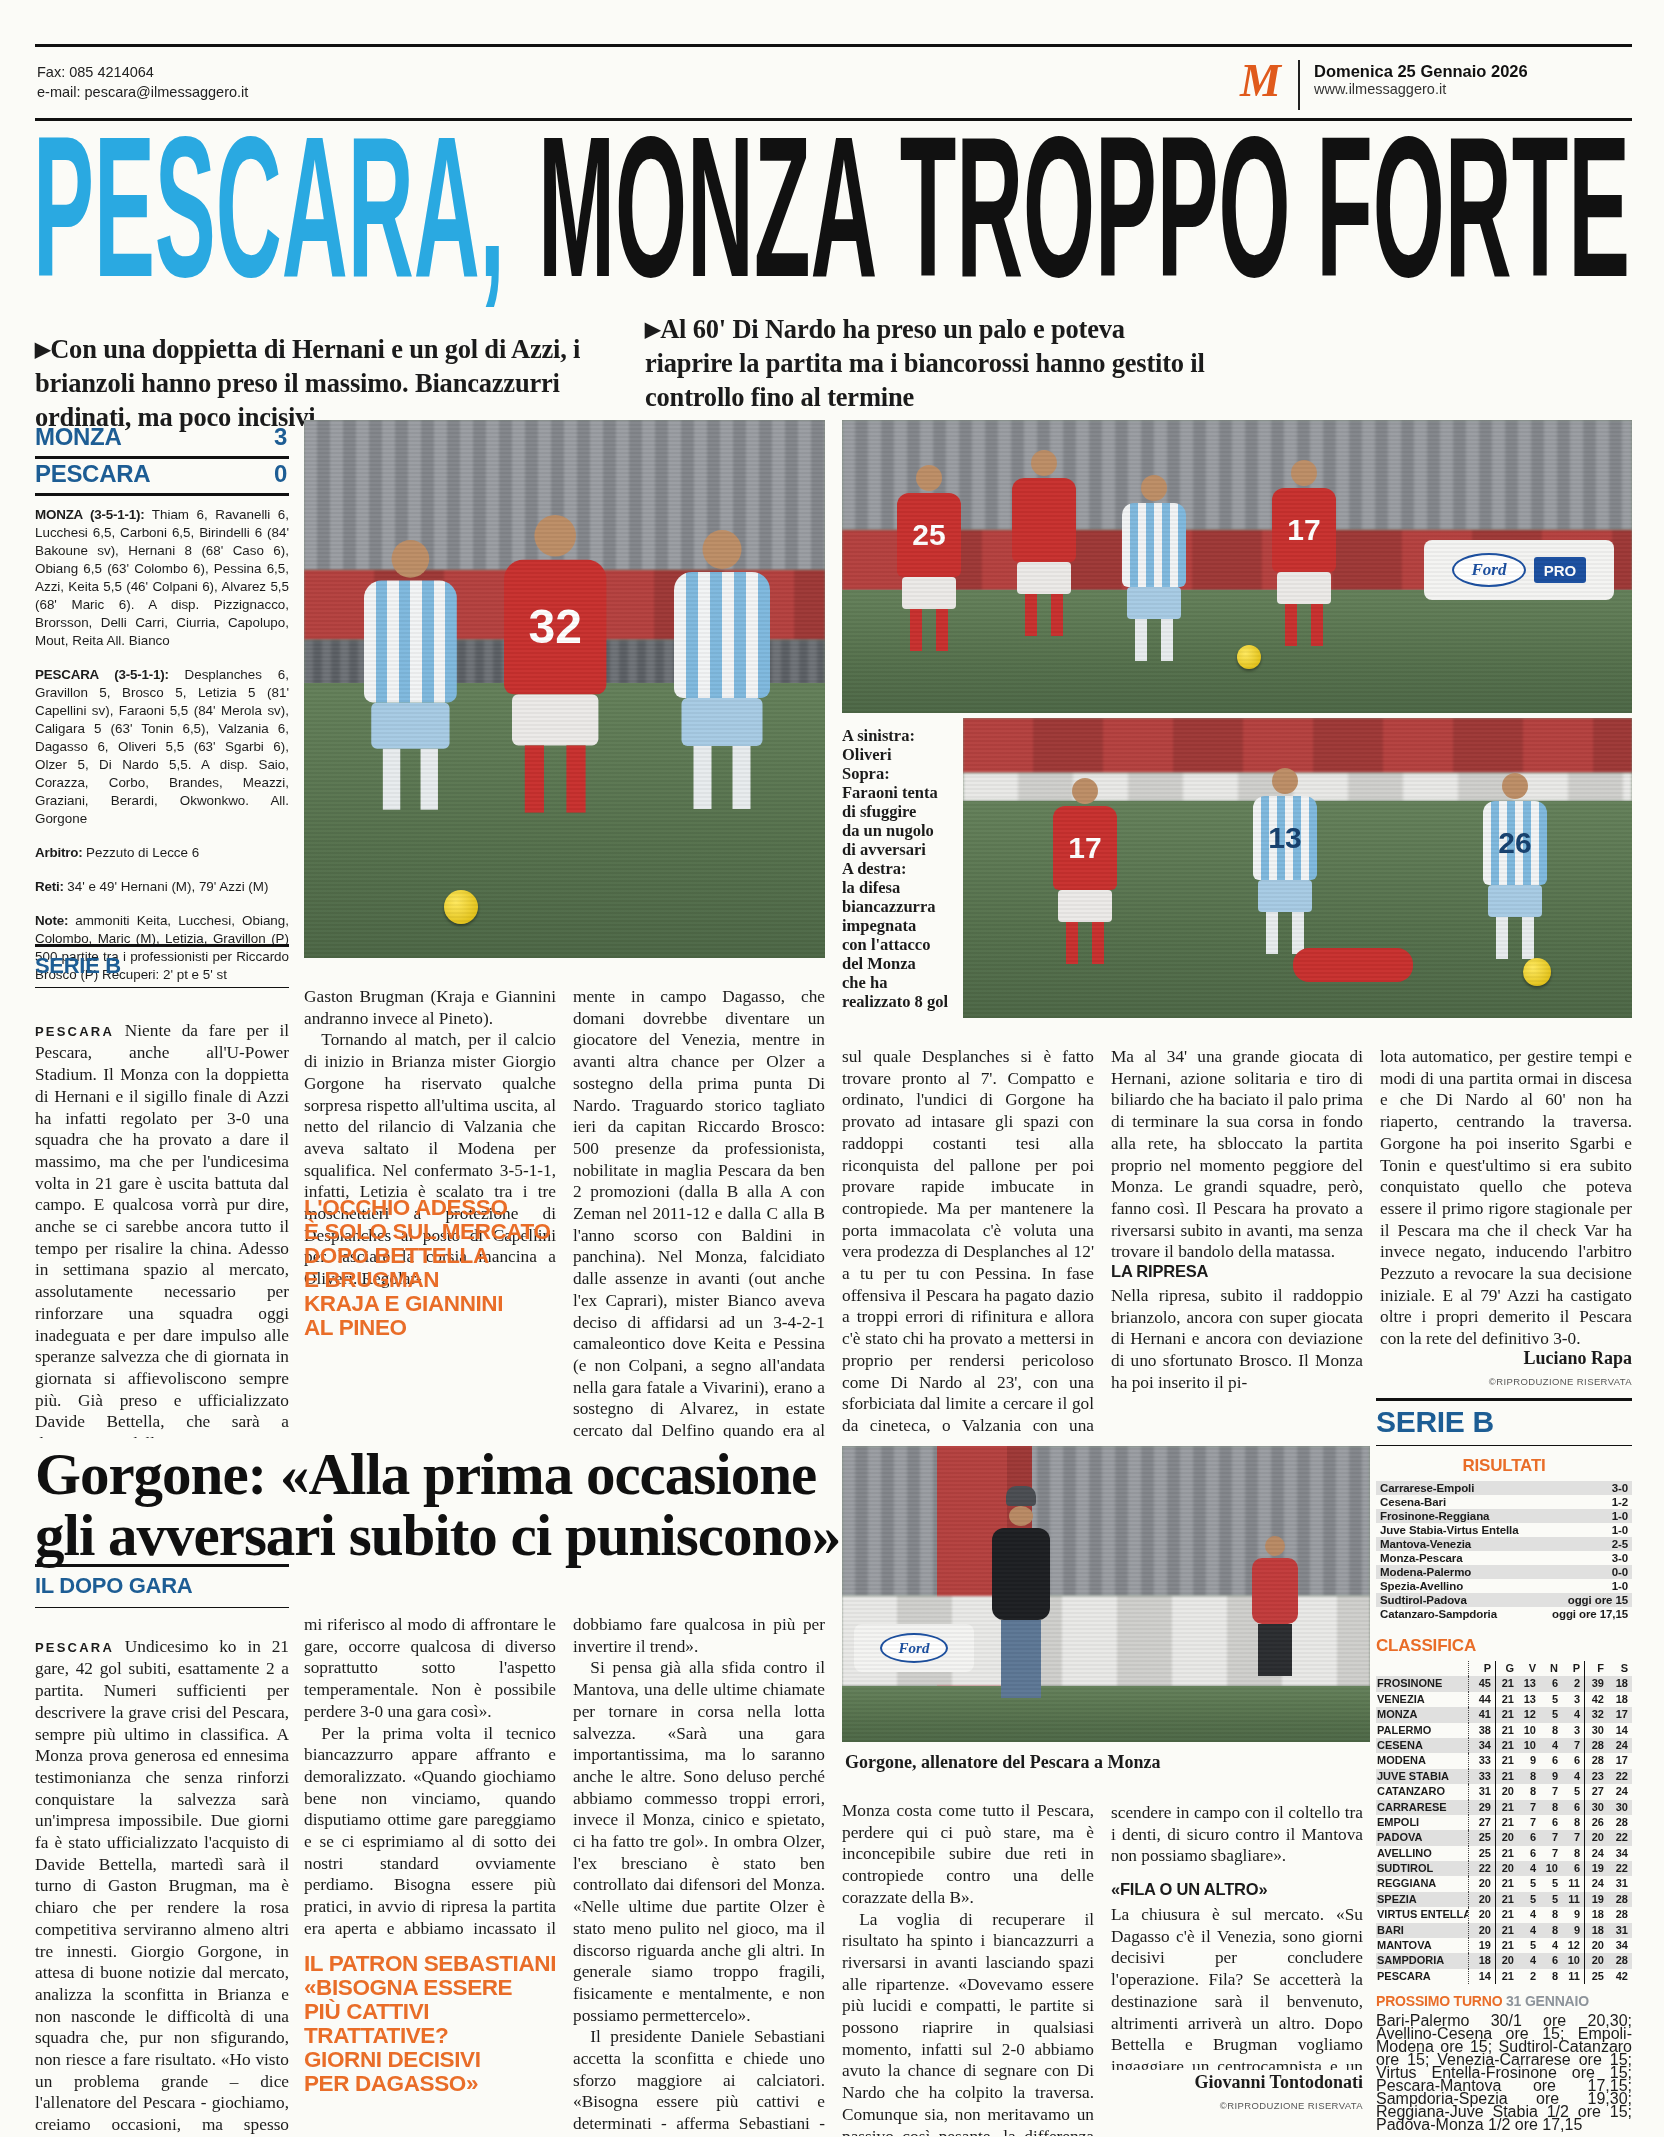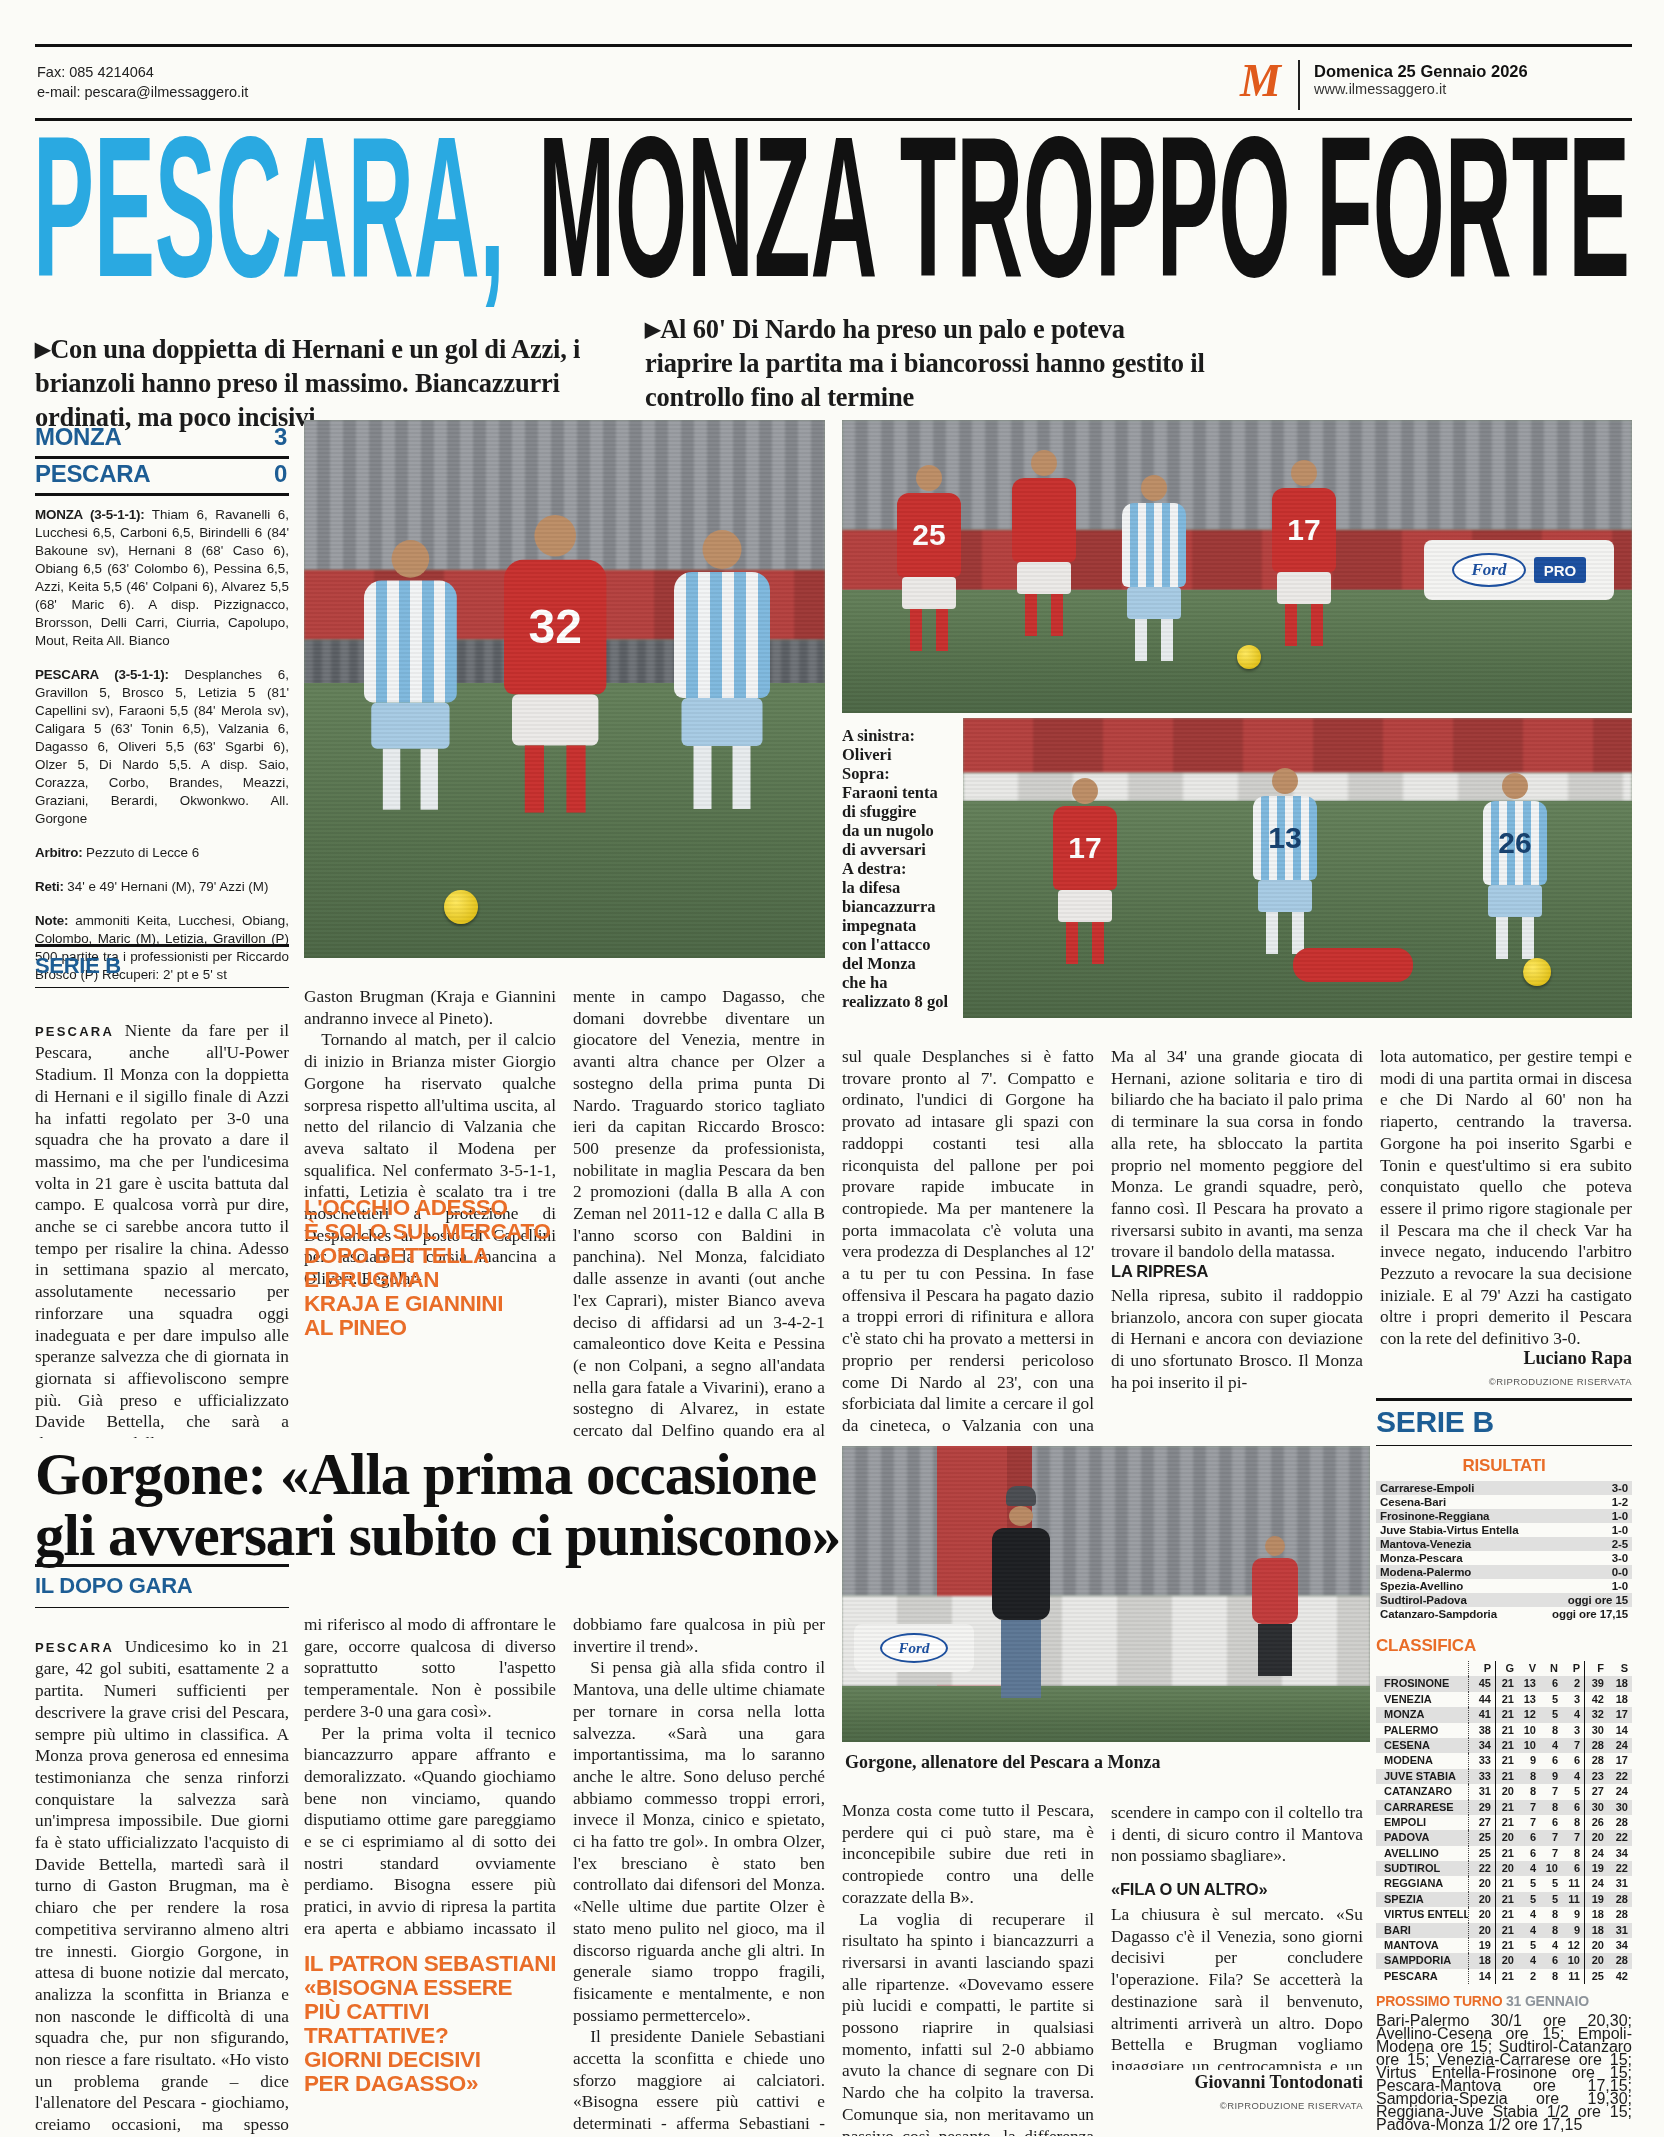--- a/index.html
+++ b/index.html
@@ -39,21 +39,21 @@
   
   .hl2{font-family:"Liberation Serif",serif;font-weight:bold;font-size:59px;line-height:61px;color:#101010;letter-spacing:-1px;}
   
   .sec-h{color:#e96d28;font-family:"Liberation Sans",sans-serif;font-weight:bold;font-size:17px;letter-spacing:-0.2px;}
   .sec-h .gray{color:#8d939a;}
   .res-row{display:flex;justify-content:space-between;font-family:"Liberation Sans",sans-serif;
            font-weight:bold;font-size:11.5px;height:14px;line-height:14px;padding:0 4px;letter-spacing:-0.1px;}
   .alt{background:#e0e0df;}
   .cl-row{display:grid;grid-template-columns:92px 28px 22px 22px 22px 22px 24px 24px;
           height:15.4px;line-height:15.4px;font-family:"Liberation Sans",sans-serif;font-weight:bold;font-size:11px;}
-  .cl-team{padding-left:8px;overflow:hidden;white-space:nowrap;}
+  .cl-team{padding-left:1px;overflow:hidden;white-space:nowrap;}
   .cl-c{text-align:right;padding-right:4px;}
   .c0{border-left:1px dotted #444;border-right:1px solid #111;}
   .c5{border-left:1px solid #111;}
   .pt-body{font-family:Liberation Sans, sans-serif;font-size:16px;line-height:13px;text-align:justify;}
   .mega{font-family:"Liberation Sans",sans-serif;font-weight:bold;font-style:italic;font-size:21px;
         color:#1743c7;letter-spacing:-1px;transform:skewX(-8deg);display:inline-block;}
   
   .photo{position:absolute;overflow:hidden;background:#7b8a79;}
   .crowd{position:absolute;left:0;right:0;top:0;background:
      repeating-linear-gradient(90deg,#9a9da2 0 13px,#83868b 13px 26px);}

